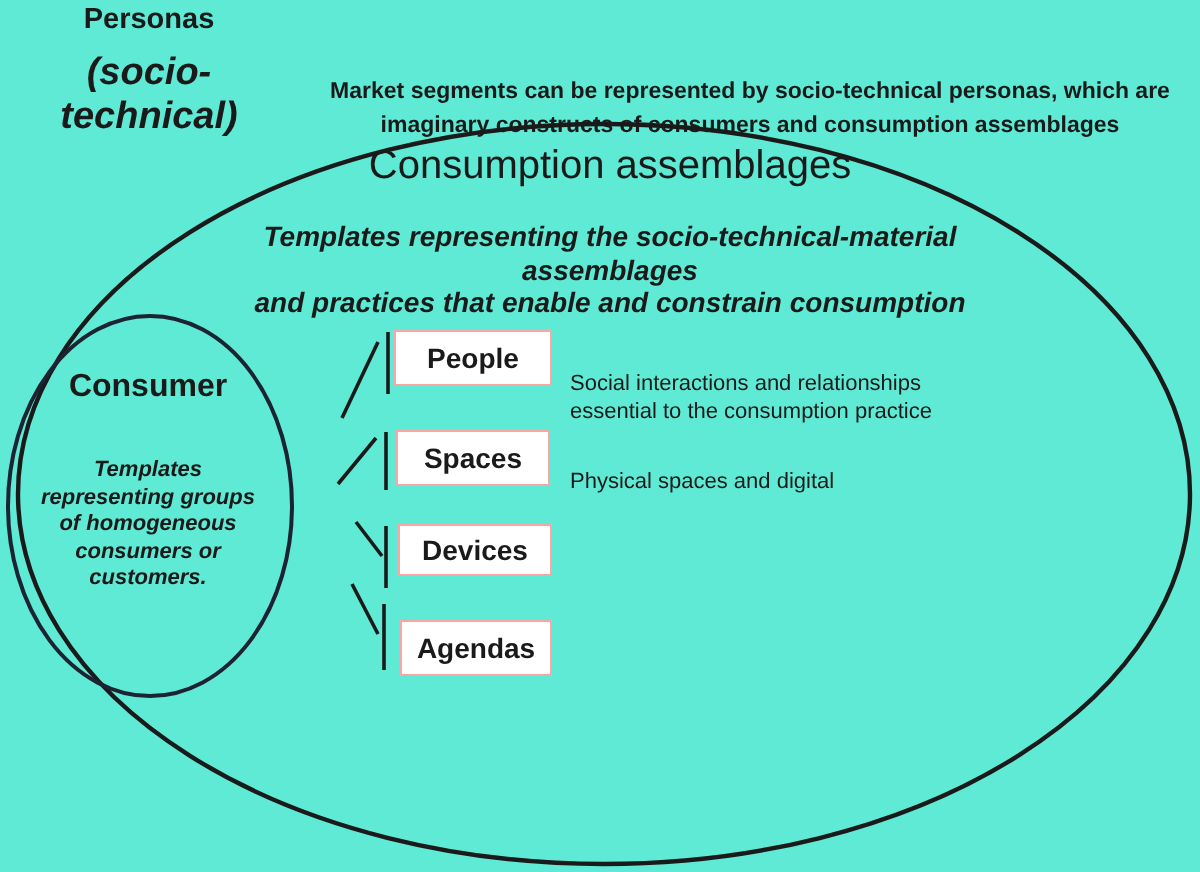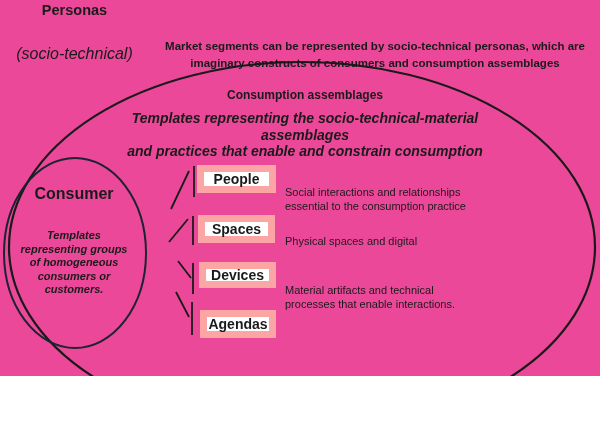--- a/index.html
+++ b/index.html
@@ -1,34 +1,34 @@
 <!DOCTYPE html>
 <html><head>
 <meta charset="utf-8">
 <style>
   html,body{margin:0;padding:0;background:#ffffff;}
   #canvas{
-    position:relative;width:600px;height:376px;background:#ec4899;
+    position:relative;width:600px;height:436px;background:#5eead4;
     font-family:"Liberation Sans",sans-serif;color:#1a1a1a;overflow:hidden;
   }
   .abs{position:absolute;}
   svg.layer{position:absolute;left:0;top:0;}
   
   .hdr-title{left:12px;top:2px;width:125px;text-align:center;font-size:14.5px;font-weight:bold;}
-  .hdr-sub{left:8px;top:26px;width:133px;text-align:center;font-size:16px;font-weight:normal;font-style:italic;margin-top:19px;}
+  .hdr-sub{left:8px;top:26px;width:133px;text-align:center;font-size:19px;font-weight:bold;font-style:italic;}
   .hdr-desc{left:150px;top:6px;width:450px;text-align:center;font-size:11.5px;font-weight:600;line-height:16.5px;margin-top:32px;}
   
-  .asm-title{left:105px;top:88px;width:400px;text-align:center;font-size:12px;font-weight:bold;}
+  .asm-title{left:105px;top:72px;width:400px;text-align:center;font-size:20px;font-weight:normal;}
   .asm-sub{left:95px;top:110px;width:420px;text-align:center;font-size:14px;font-weight:bold;font-style:italic;line-height:16.5px;}
   
   .con-title{left:14px;top:185px;width:120px;text-align:center;font-size:16px;font-weight:bold;}
   .con-desc{left:19px;top:229px;width:110px;text-align:center;font-size:11px;font-weight:bold;font-style:italic;line-height:13.5px;}
   
   .cbox{
-    background:#ffffff;border:7px solid #fca5a5;box-sizing:border-box;
+    background:#ffffff;border:1px solid #fca5a5;box-sizing:border-box;
     display:flex;align-items:center;justify-content:center;
     font-size:14px;font-weight:600;
   }
   .cbox.b0{left:197px;top:165px;width:79px;height:28px;}
   .cbox.b1{left:198px;top:215px;width:77px;height:28px;}
   .cbox.b2{left:199px;top:262px;width:77px;height:26px;}
   .cbox.b3{left:200px;top:310px;width:76px;height:28px;}
   
   .cdesc{font-size:11px;font-weight:400;line-height:13.5px;margin-top:30px;}
   .cdesc.d0{left:285px;top:156px;width:220px;}
@@ -92,18 +92,14 @@
     <span>Agendas</span>
   </div>
 
   <div class="abs cdesc d0">
     <div>Social interactions and relationships</div>
     <div>essential to the consumption practice</div>
   </div>
   <div class="abs cdesc d1">
     <div>Physical spaces and digital</div>
   </div>
-  <div class="abs cdesc d2">
-    <div>Material artifacts and technical</div>
-    <div>processes that enable interactions.</div>
-  </div>
 
 </div>
 
 </body></html>

